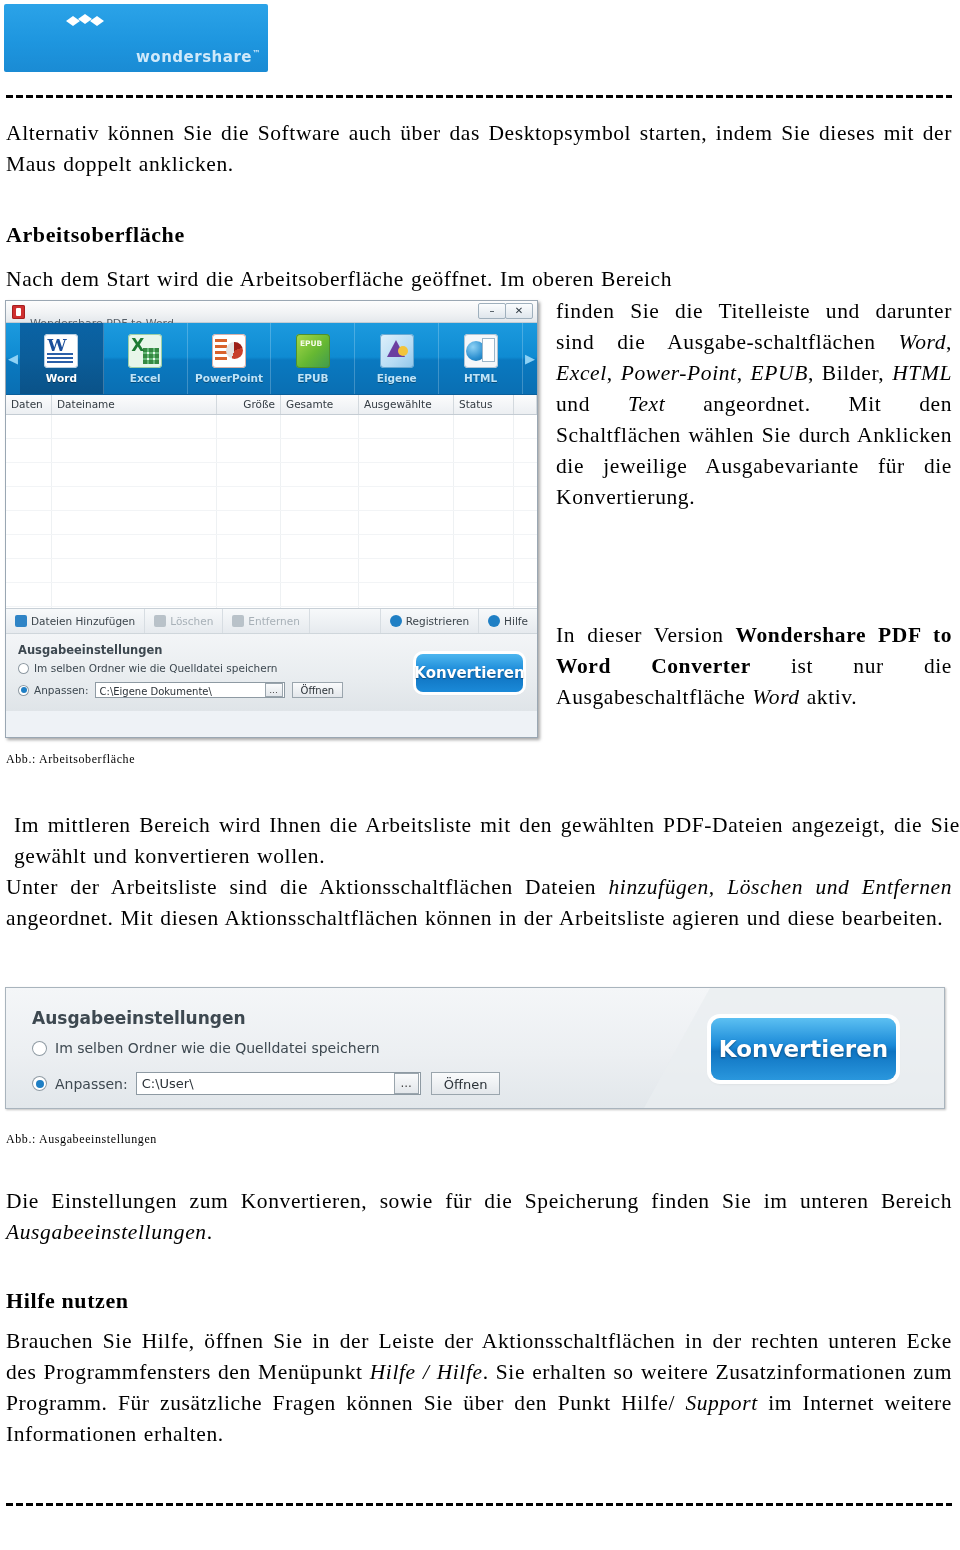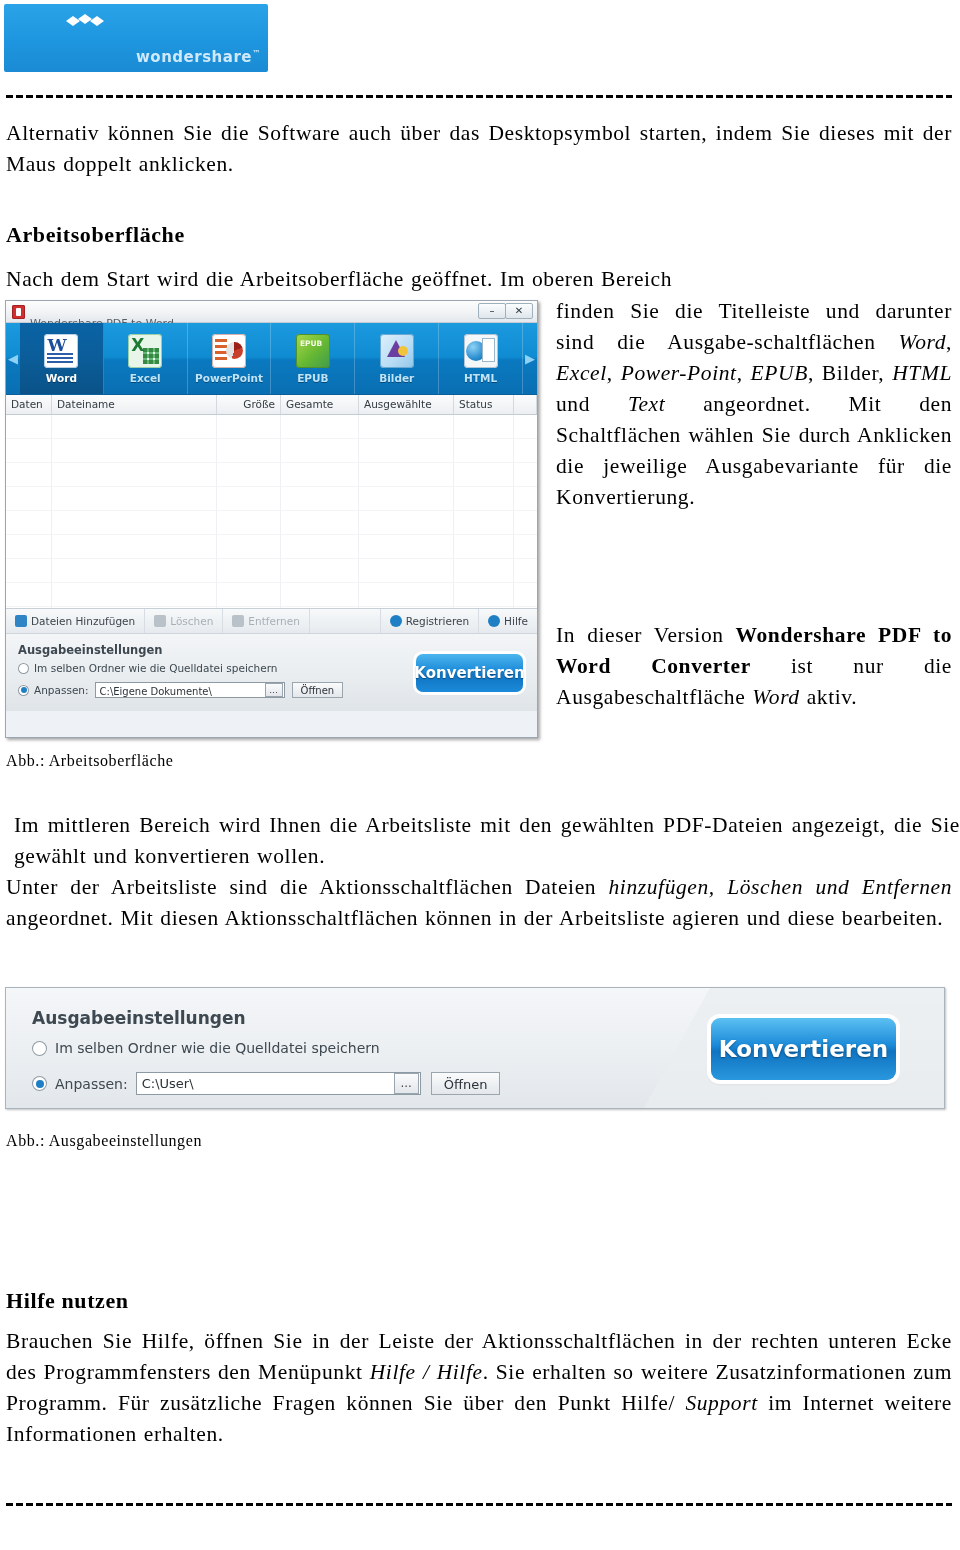--- a/index.html
+++ b/index.html
@@ -56,21 +56,21 @@
     letter-spacing:.6px;
     word-spacing:1px;
   }
   .para.nojust { text-align:left; }
   h2.head {
     position:absolute; margin:0;
     font-size:22px; font-weight:bold; letter-spacing:.6px;
   }
   h2.head.u { text-decoration:none; }
   .cap {
-    position:absolute; font-size:16px; letter-spacing:.6px;font-family:Liberation Serif, serif;
+    position:absolute; font-size:12px; letter-spacing:.6px;font-family:Liberation Serif, serif;
   }
   em { font-style:italic; }
   strong { font-weight:bold; }
   .footer {
     position:absolute; left:0; width:960px; top:1512px;
     text-align:center; font-size:15px; letter-spacing:.4px;
   }
 
   
   .shot1 {
@@ -366,21 +366,21 @@
         <div class="rb">
           <div class="rb-icon ic-ppt"></div>
           <div class="rb-label">PowerPoint</div>
         </div>
         <div class="rb">
           <div class="rb-icon ic-epub"></div>
           <div class="rb-label">EPUB</div>
         </div>
         <div class="rb">
           <div class="rb-icon ic-img"></div>
-          <div class="rb-label">Bilder</div>
+          <div class="rb-label">Eigene</div>
         </div>
         <div class="rb">
           <div class="rb-icon ic-html"></div>
           <div class="rb-label">HTML</div>
         </div>
       </div>
       <div class="ribbon-arrow">▶</div>
     </div>
 
     <div class="tbl-head">
@@ -475,20 +475,23 @@
         <span class="s2-dots">...</span>
       </span>
       <span class="s2-open">Öffnen</span>
     </div>
 
     <div class="s2-convert">Konvertieren</div>
   </div>
 
   <div class="cap" style="left:6px; top:1132px;">Abb.: Ausgabeeinstellungen</div>
 
+  <div class="para" style="left:6px; top:1186px; width:946px;">
+    <span>Die Einstellungen zum Konvertieren, sowie für die Speicherung finden Sie im unteren Bereich </span><em>Ausgabeeinstellungen</em><span>.</span>
+  </div>
 
   <h2 class="head u" style="left:6px; top:1288px;">Hilfe nutzen</h2>
 
   <div class="para" style="left:6px; top:1326px; width:946px;">
     <span>Brauchen Sie Hilfe, öffnen Sie in der Leiste der Aktionsschaltflächen in der rechten unteren Ecke des Programmfensters den Menüpunkt </span><em>Hilfe / Hilfe</em><span>. Sie erhalten so weitere Zusatzinformationen zum Programm. Für zusätzliche Fragen können Sie über den Punkt Hilfe/ </span><em>Support</em><span> im Internet weitere Informationen erhalten.</span>
   </div>
 
   <div class="hr-dash hr-bottom"></div>
 
 </div>

